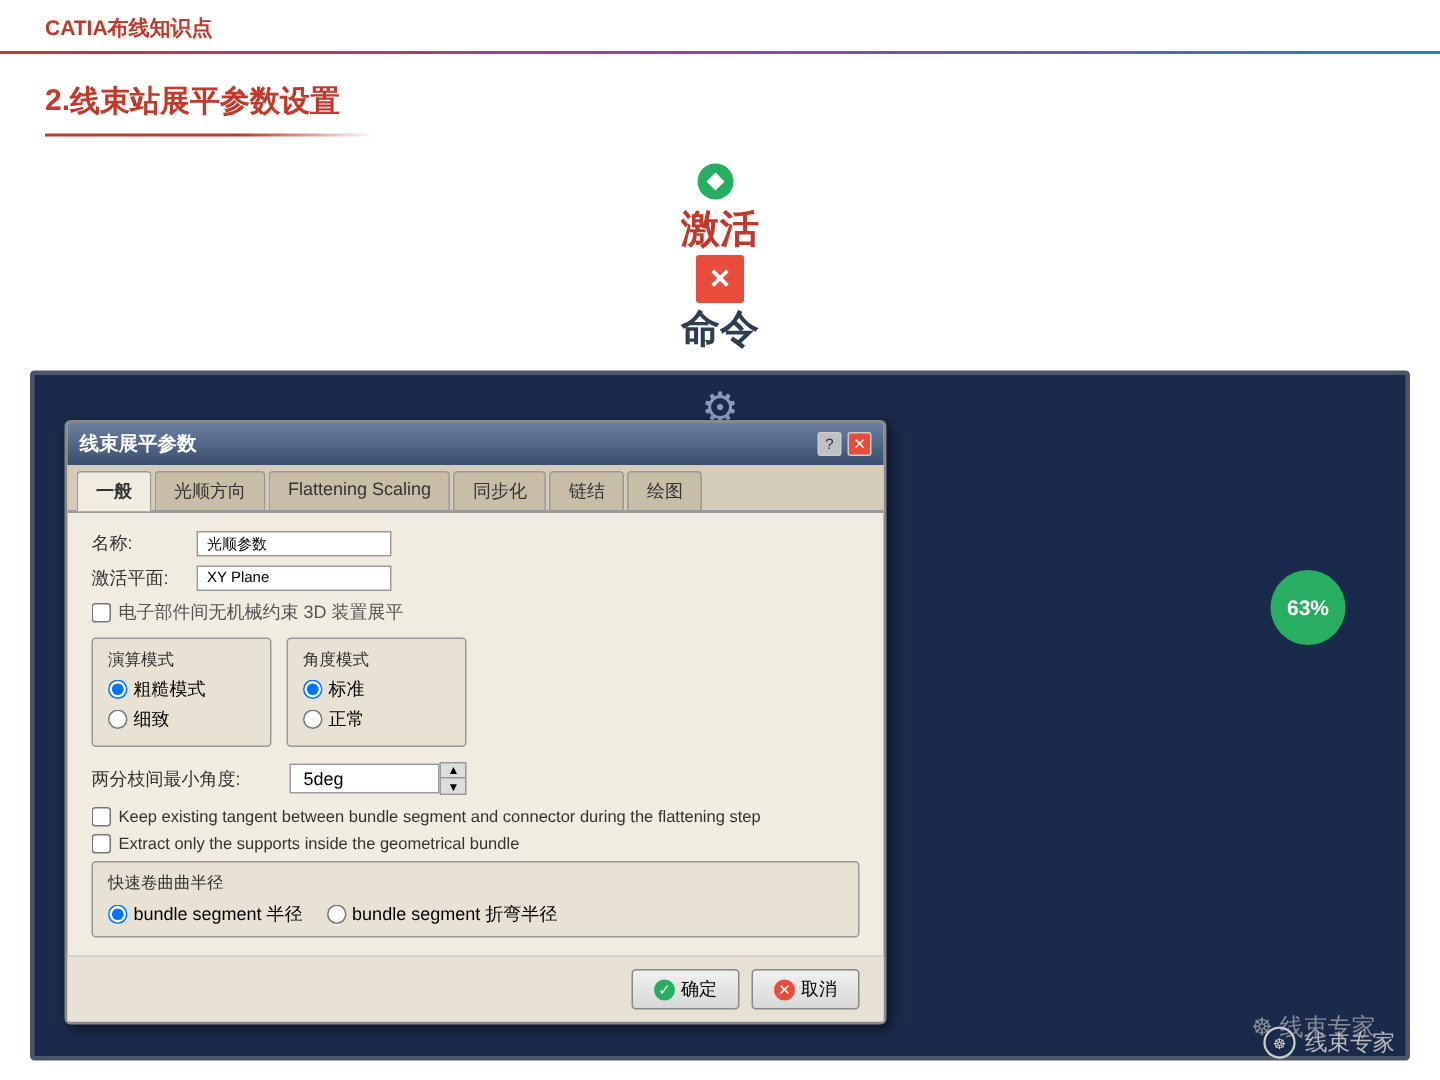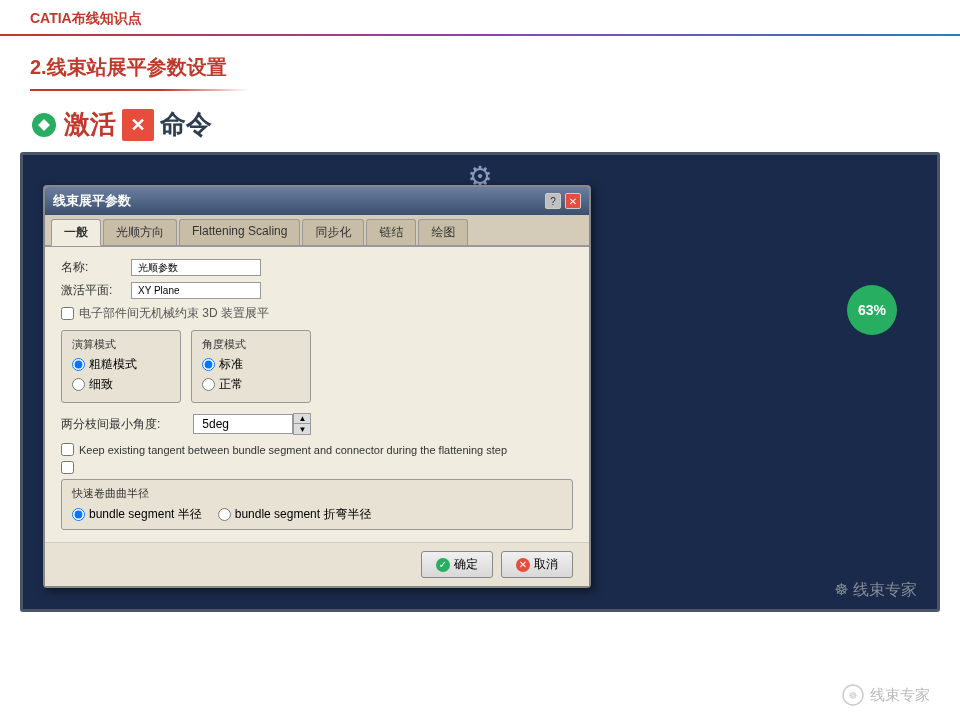--- a/index.html
+++ b/index.html
@@ -44,20 +44,21 @@
     }
 
     
     .command-bar {
       padding: 6px 30px 10px 30px;
       display: flex;
       align-items: center;
       font-size: 26px;
       font-weight: bold;
       color: #2c3e50;
+      flex-direction: column;
     }
 
     
     .screenshot-area {
       margin: 0 20px;
       background: #1a2a4a;
       border: 3px solid #4a5568;
       border-radius: 3px;
       padding: 20px 10px 10px 10px;
       position: relative;
@@ -444,20 +445,21 @@
           </div>
         </div>
       </div>
 
       <div class="long-checkbox">
         <input type="checkbox" style="">
         <span>Keep existing tangent between bundle segment and connector during the flattening step</span>
       </div>
       <div class="long-checkbox">
         <input type="checkbox" style="">
+        <span>Extract only the supports inside the geometrical bundle</span>
       </div>
 
       <div class="radius-group">
         <div class="radius-group-title">快速卷曲曲半径</div>
         <div class="radius-row">
           <div style="display:flex;align-items:center;gap:4px;">
             <input type="radio" name="radius" checked="" style="">
             <span>bundle segment 半径</span>
           </div>
           <div style="display:flex;align-items:center;gap:4px;">

